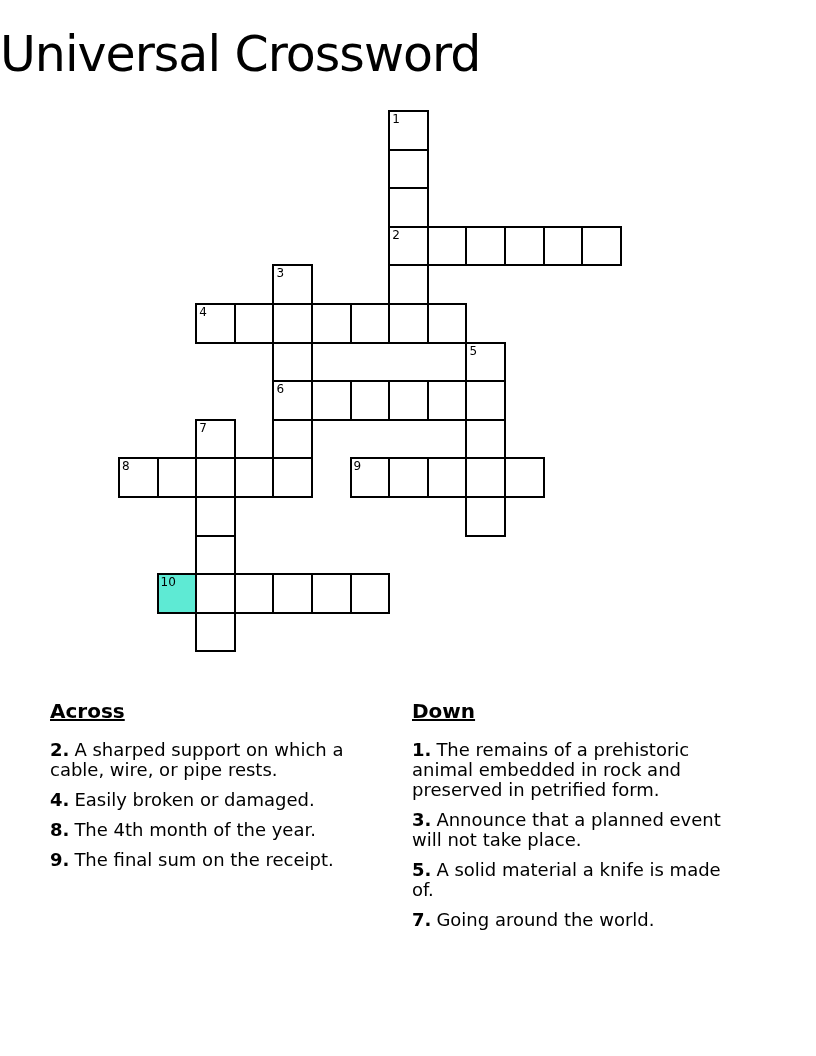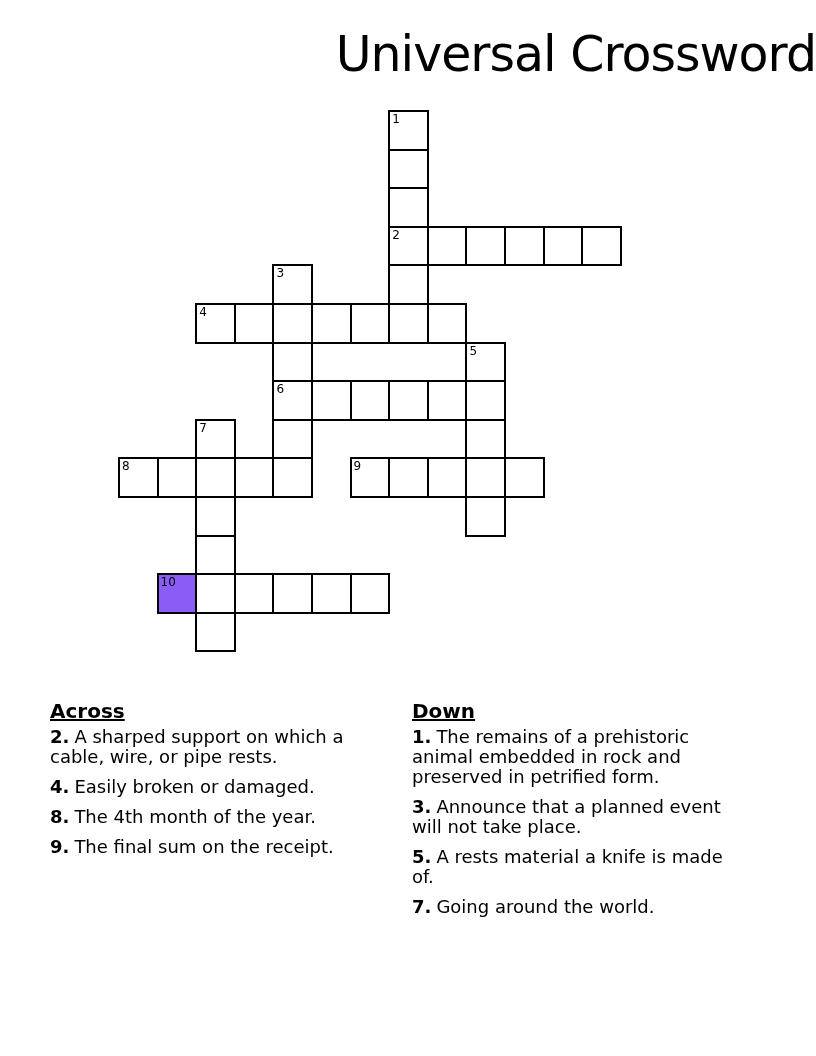--- a/index.html
+++ b/index.html
@@ -9,21 +9,21 @@
     font-family: "DejaVu Sans", sans-serif;
     color: #000000;
     position: relative;
     overflow: hidden;
   }
   .page { position: absolute; left: 0; top: 0; width: 816px; height: 1056px; }
   .title {
     position: absolute;
     top: 26px; left: 0; width: 816px;
     margin: 0;
-    text-align: right;
+    text-align: left;
     font-size: 49px;
     font-weight: 400;
     letter-spacing: -1px;
     white-space: nowrap;
   }
   .grid { position: absolute; left: 0; top: 0; }
   .cell {
     position: absolute;
     box-sizing: border-box;
     border: 2px solid #000000;
@@ -36,21 +36,21 @@
     line-height: 14px;
   }
   .clues { position: absolute; top: 700px; }
   .clues.across { left: 50px; width: 350px; }
   .clues.down  { left: 412px; width: 334px; }
   .clues-heading {
     font-size: 20px;
     line-height: 22px;
     font-weight: bold;
     text-decoration: underline;
-    margin: 0 0 5px 0;
+    margin: 0 0 18px 0;
   }
   .clue {
     font-size: 18px;
     line-height: 20px;
     margin: 0 0 10px 0;
   }
   .clue-num { font-weight: bold; margin-right: 5px; }
 </style>
 </head>
 <body>
@@ -115,21 +115,21 @@
         <span class="cellnum">8</span>
       </div>
       <div class="cell" style="left: 156.6px; top: 457.4px; width: 40.6px; height: 40.6px; border-color: rgb(0, 0, 0); background: rgb(255, 255, 255);"></div>
       <div class="cell" style="left: 233.8px; top: 457.4px; width: 40.6px; height: 40.6px; border-color: rgb(0, 0, 0); background: rgb(255, 255, 255);"></div>
       <div class="cell" style="left: 349.6px; top: 457.4px; width: 40.6px; height: 40.6px; border-color: rgb(0, 0, 0); background: rgb(255, 255, 255);">
         <span class="cellnum">9</span>
       </div>
       <div class="cell" style="left: 388.2px; top: 457.4px; width: 40.6px; height: 40.6px; border-color: rgb(0, 0, 0); background: rgb(255, 255, 255);"></div>
       <div class="cell" style="left: 426.8px; top: 457.4px; width: 40.6px; height: 40.6px; border-color: rgb(0, 0, 0); background: rgb(255, 255, 255);"></div>
       <div class="cell" style="left: 504px; top: 457.4px; width: 40.6px; height: 40.6px; border-color: rgb(0, 0, 0); background: rgb(255, 255, 255);"></div>
-      <div class="cell" style="left: 156.6px; top: 573.2px; width: 40.6px; height: 40.6px; border-color: rgb(0, 0, 0); background: #8b5cf6;">
+      <div class="cell" style="left: 156.6px; top: 573.2px; width: 40.6px; height: 40.6px; border-color: rgb(0, 0, 0); background: #5eead4;">
         <span class="cellnum">10</span>
       </div>
       <div class="cell" style="left: 233.8px; top: 573.2px; width: 40.6px; height: 40.6px; border-color: rgb(0, 0, 0); background: rgb(255, 255, 255);"></div>
       <div class="cell" style="left: 272.4px; top: 573.2px; width: 40.6px; height: 40.6px; border-color: rgb(0, 0, 0); background: rgb(255, 255, 255);"></div>
       <div class="cell" style="left: 311px; top: 573.2px; width: 40.6px; height: 40.6px; border-color: rgb(0, 0, 0); background: rgb(255, 255, 255);"></div>
       <div class="cell" style="left: 349.6px; top: 573.2px; width: 40.6px; height: 40.6px; border-color: rgb(0, 0, 0); background: rgb(255, 255, 255);"></div>
     </div>
 
   <div class="clues across">
     <div class="clues-heading">Across</div>
@@ -139,18 +139,18 @@
         <div class="clue"><span class="clue-num">8.</span><span class="clue-text">The 4th month of the year.</span></div>
         <div class="clue"><span class="clue-num">9.</span><span class="clue-text">The final sum on the receipt.</span></div>
       </div>
   </div>
 
   <div class="clues down">
     <div class="clues-heading">Down</div>
     <div id="down-list">
         <div class="clue"><span class="clue-num">1.</span><span class="clue-text">The remains of a prehistoric animal embedded in rock and preserved in petrified form.</span></div>
         <div class="clue"><span class="clue-num">3.</span><span class="clue-text">Announce that a planned event will not take place.</span></div>
-        <div class="clue"><span class="clue-num">5.</span><span class="clue-text">A rests material a knife is made of.</span></div>
+        <div class="clue"><span class="clue-num">5.</span><span class="clue-text">A solid material a knife is made of.</span></div>
         <div class="clue"><span class="clue-num">7.</span><span class="clue-text">Going around the world.</span></div>
       </div>
   </div>
 
 </div>
 
 </body></html>

